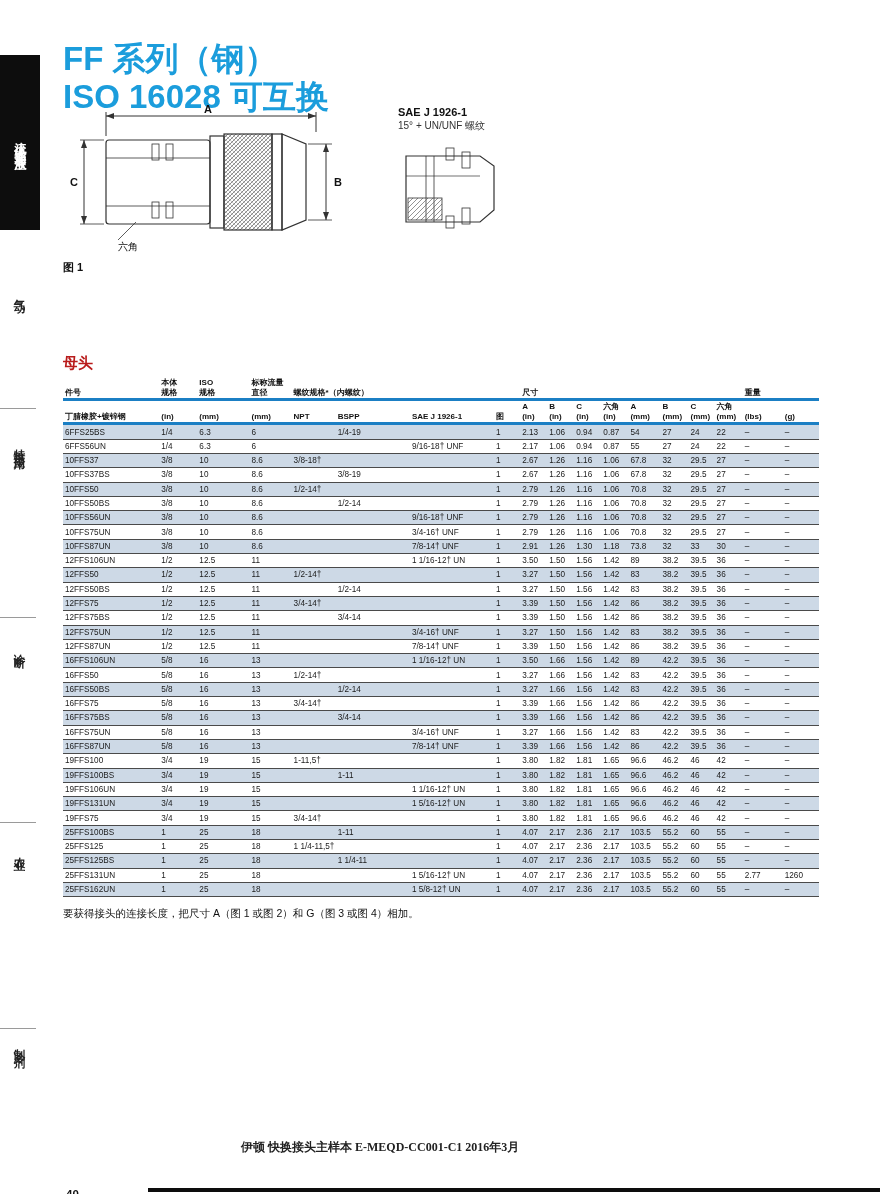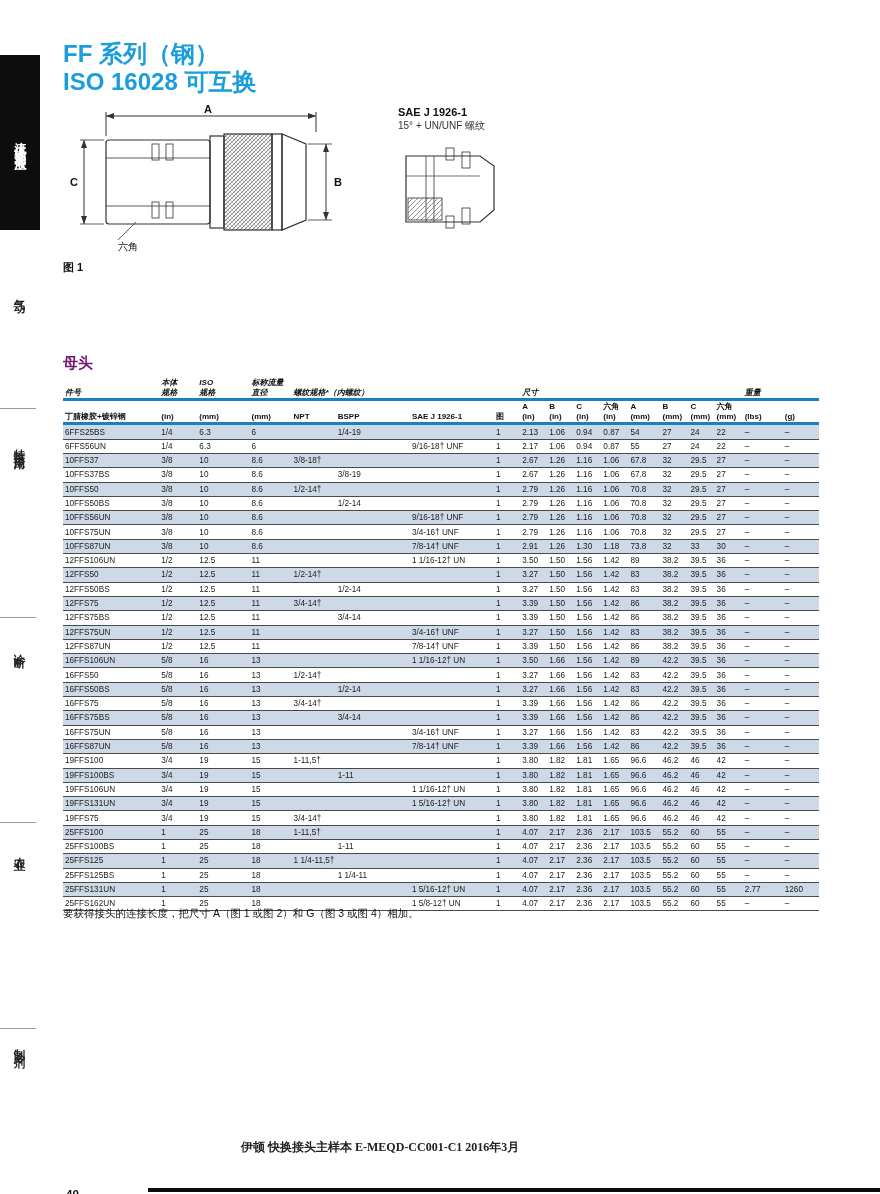--- a/index.html
+++ b/index.html
@@ -12,38 +12,38 @@
     position:absolute;left:0;top:55px;width:40px;height:175px;background:#0d0d0d;
     display:flex;align-items:center;justify-content:center;
   }
   .side-tab span{writing-mode:vertical-rl;color:#fff;font-size:12px;font-weight:bold;letter-spacing:3px;}
   .side-item{
     position:absolute;left:0;width:38px;display:flex;justify-content:center;
   }
   .side-item span{writing-mode:vertical-rl;font-size:11.5px;font-weight:bold;color:#222;letter-spacing:3px;}
   .side-divider{position:absolute;left:0;width:36px;height:1px;background:#9a9a9a;}
   
-  .page-title{position:absolute;left:63px;top:40px;font-size:24px;font-weight:bold;line-height:1.15;color:#1b9ddc;}
+  .page-title{position:absolute;left:63px;top:40px;font-size:33px;font-weight:bold;line-height:1.15;color:#1b9ddc;}
   
   .fig1{position:absolute;left:60px;top:102px;}
   .fig1-caption{position:absolute;left:63px;top:252px;font-size:11px;font-weight:bold;color:#111;margin-top:8px;}
   .sae-block{position:absolute;left:398px;top:106px;}
   .sae-title{font-size:11px;font-weight:bold;color:#111;}
   .sae-sub{font-size:10px;color:#333;margin-top:1px;}
   .sae-fig{position:absolute;left:398px;top:138px;}
   svg text{font-family:"Liberation Sans",sans-serif;}
   
-  .section-title{position:absolute;left:63px;top:354px;font-size:15px;font-weight:bold;color:#701a75;}
+  .section-title{position:absolute;left:63px;top:354px;font-size:15px;font-weight:bold;color:#b91c1c;}
   .tbl-wrap{position:absolute;left:63px;top:377px;width:756px;}
   table{border-collapse:collapse;table-layout:fixed;width:756px;}
   thead th{
     font-size:8px;font-weight:bold;text-align:left;vertical-align:bottom;
     padding:1px 2px;white-space:pre-line;line-height:1.2;color:#111;
   }
-  tr.hrow1 th{border-bottom:3px solid #1b7fc4;font-style:italic;}
+  tr.hrow1 th{border-bottom:3px solid #1b7fc4;}
   tr.hrow2 th{border-bottom:3px solid #1b7fc4;}
   tbody td{
     font-size:8.2px;padding:1px 2px;height:11.3px;border-bottom:1px solid #4a4a4a;
     white-space:nowrap;overflow:hidden;color:#1a1a1a;vertical-align:middle;
   }
   tbody tr:nth-child(odd){background:#cdd9e6;}
   
   .notes{position:absolute;left:63px;top:906px;font-size:10.5px;line-height:1.4;color:#111;}
   .footer-page{position:absolute;left:66px;top:1188px;font-size:11.5px;font-weight:bold;color:#111;}
   .footer-text{position:absolute;left:241px;top:1139px;font-size:12px;font-weight:bold;color:#222;font-family:Liberation Serif, serif;}
@@ -774,40 +774,20 @@
           <td>1.81</td>
           <td>1.65</td>
           <td>96.6</td>
           <td>46.2</td>
           <td>46</td>
           <td>42</td>
           <td>–</td>
           <td>–</td>
         </tr>
         <tr>
-          <td>25FFS100</td>
-          <td>1</td>
-          <td>25</td>
-          <td>18</td>
-          <td>1-11,5†</td>
-          <td></td>
-          <td></td>
-          <td>1</td>
-          <td>4.07</td>
-          <td>2.17</td>
-          <td>2.36</td>
-          <td>2.17</td>
-          <td>103.5</td>
-          <td>55.2</td>
-          <td>60</td>
-          <td>55</td>
-          <td>–</td>
-          <td>–</td>
-        </tr>
-        <tr>
           <td>25FFS100BS</td>
           <td>1</td>
           <td>25</td>
           <td>18</td>
           <td></td>
           <td>1-11</td>
           <td></td>
           <td>1</td>
           <td>4.07</td>
           <td>2.17</td>

